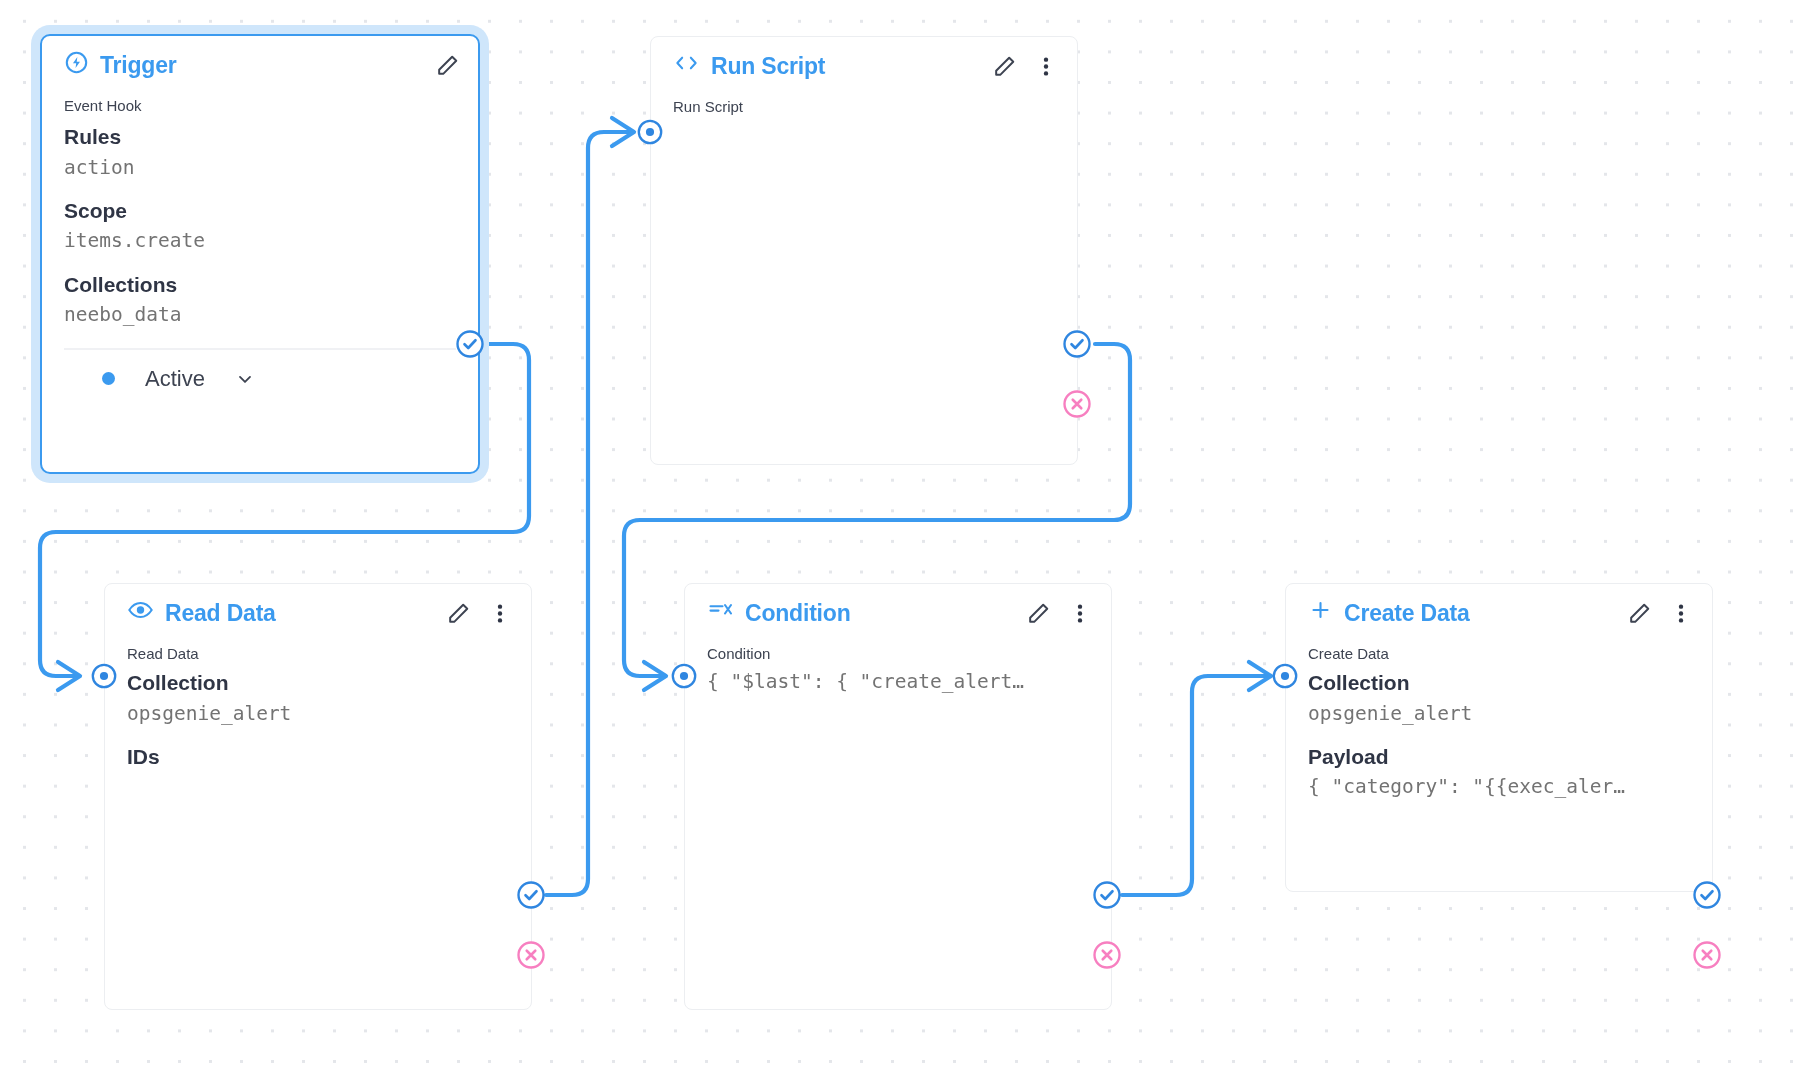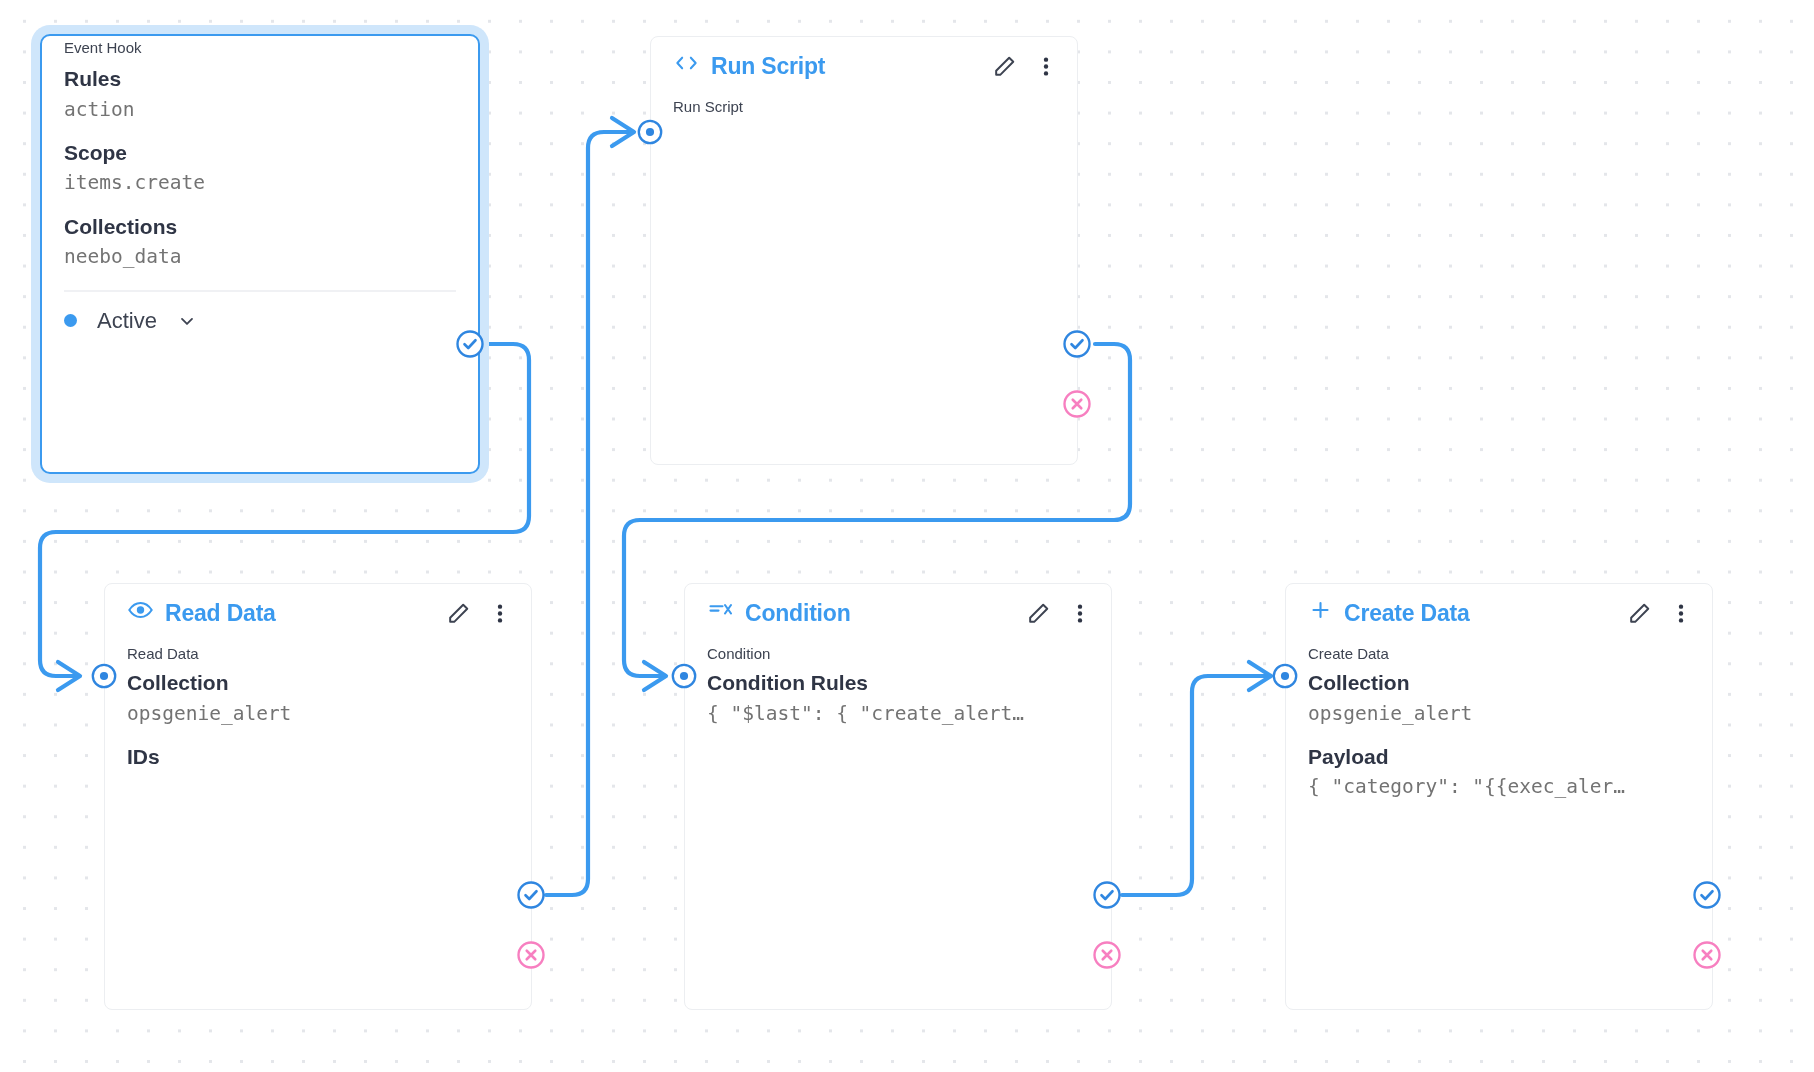--- a/index.html
+++ b/index.html
@@ -116,24 +116,25 @@
   
   .node-divider {
     height: 1.5px;
     background: #f0f1f4;
     margin: 18px 0 0 0;
   }
 
   .status-row {
     display: flex;
     align-items: center;
-    gap: 20px;
+    gap: 30px;
     height: 58px;
     padding: 0 22px;
     cursor: pointer;
+    margin-left: 38px;
   }
 
   .status-dot {
     width: 13px;
     height: 13px;
     border-radius: 50%;
     background: #3b9aef;
     flex: 0 0 auto;
   }
 
@@ -176,20 +177,38 @@
 
     <path d="M 1122,895 H 1176 Q 1192,895 1192,879 V 692 Q 1192,676 1208,676 H 1267" fill="none" stroke="#3b9aef" stroke-width="4.2" stroke-linecap="round"></path>
 
     <path d="M 58,662 L 80,676 L 58,690" fill="none" stroke="#3b9aef" stroke-width="4.2" stroke-linecap="round" stroke-linejoin="round"></path>
     <path d="M 612,118 L 634,132 L 612,146" fill="none" stroke="#3b9aef" stroke-width="4.2" stroke-linecap="round" stroke-linejoin="round"></path>
     <path d="M 644,662 L 666,676 L 644,690" fill="none" stroke="#3b9aef" stroke-width="4.2" stroke-linecap="round" stroke-linejoin="round"></path>
     <path d="M 1249,662 L 1271,676 L 1249,690" fill="none" stroke="#3b9aef" stroke-width="4.2" stroke-linecap="round" stroke-linejoin="round"></path>
   </svg>
 
   <div class="node selected" style="left:40px; top:34px; width:440px; height:440px;">
+    <div class="node-head">
+      <div class="node-title">
+        <span>
+          <svg width="25" height="25" viewBox="0 0 24 24" fill="none" stroke="#3b9aef" stroke-width="2">
+            <circle cx="12" cy="12" r="9.3"></circle>
+            <path d="M12.8 6.8 L8.6 12.7 H11.7 L11.1 17.2 L15.3 11.3 H12.2 Z" fill="#3b9aef" stroke="none"></path>
+          </svg>
+        </span>
+        <span>Trigger</span>
+      </div>
+      <div class="head-actions">
+        <span class="icon-btn">
+          <svg width="25" height="25" viewBox="0 0 24 24" fill="none" stroke="#3d4351" stroke-width="1.9" stroke-linecap="round" stroke-linejoin="round">
+            <path d="M16.5 3.6 20.4 7.5 7.9 20 4 20 4 16.1 Z"></path>
+          </svg>
+        </span>
+      </div>
+    </div>
     <div class="node-body">
       <div class="row-name">Event Hook</div>
       <div class="field-block">
         <div class="field-label">Rules</div>
         <div class="field-value">action</div>
       </div>
       <div class="field-block">
         <div class="field-label">Scope</div>
         <div class="field-value">items.create</div>
       </div>
@@ -345,21 +364,20 @@
             <circle cx="5" cy="5.4" r="2.1"></circle>
               <circle cx="5" cy="12" r="2.1"></circle>
               <circle cx="5" cy="18.6" r="2.1"></circle>
           </svg>
         </span>
       </div>
     </div>
     <div class="node-body">
       <div class="row-name">Condition</div>
       <div>
-        <div class="field-label">Condition Rules</div>
         <div class="field-value">{ "$last": { "create_alert…</div>
       </div>
     </div>
   </div>
   <span class="target-handle" style="left:670px; top:662px;">
     <svg width="28" height="28" viewBox="0 0 24 24" fill="#ffffff" stroke="#2f86e0" stroke-width="2">
       <circle cx="12" cy="12" r="9.6"></circle>
         <circle cx="12" cy="12" r="3.5" fill="#2f86e0" stroke="none"></circle>
     </svg>
   </span>
@@ -369,21 +387,21 @@
       <path d="M7.6 12.2 10.6 15.2 16.4 9" fill="none" stroke="#2f86e0" stroke-width="2.1" stroke-linecap="round" stroke-linejoin="round"></path>
     </svg>
   </span>
   <span class="handle" style="left:1092px; top:940px;">
     <svg width="30" height="30" viewBox="0 0 24 24" fill="#ffffff" stroke="#f77fc0" stroke-width="1.9">
       <circle cx="12" cy="12" r="10"></circle>
       <path d="M8.6 8.6 15.4 15.4 M15.4 8.6 8.6 15.4" fill="none" stroke="#f77fc0" stroke-width="2.1" stroke-linecap="round"></path>
     </svg>
   </span>
 
-  <div class="node" style="left:1285px; top:583px; width:428px; height:427px;">
+  <div class="node" style="left:1285px; top:583px; width:428px; height:309px;">
     <div class="node-head">
       <div class="node-title">
         <span>
           <svg width="25" height="24" viewBox="0 0 24 24" fill="none" stroke="#3b9aef" stroke-width="2.1" stroke-linecap="round">
             <path d="M12 5 V19 M5 12 H19"></path>
           </svg>
         </span>
         <span>Create Data</span>
       </div>
       <div class="head-actions">

